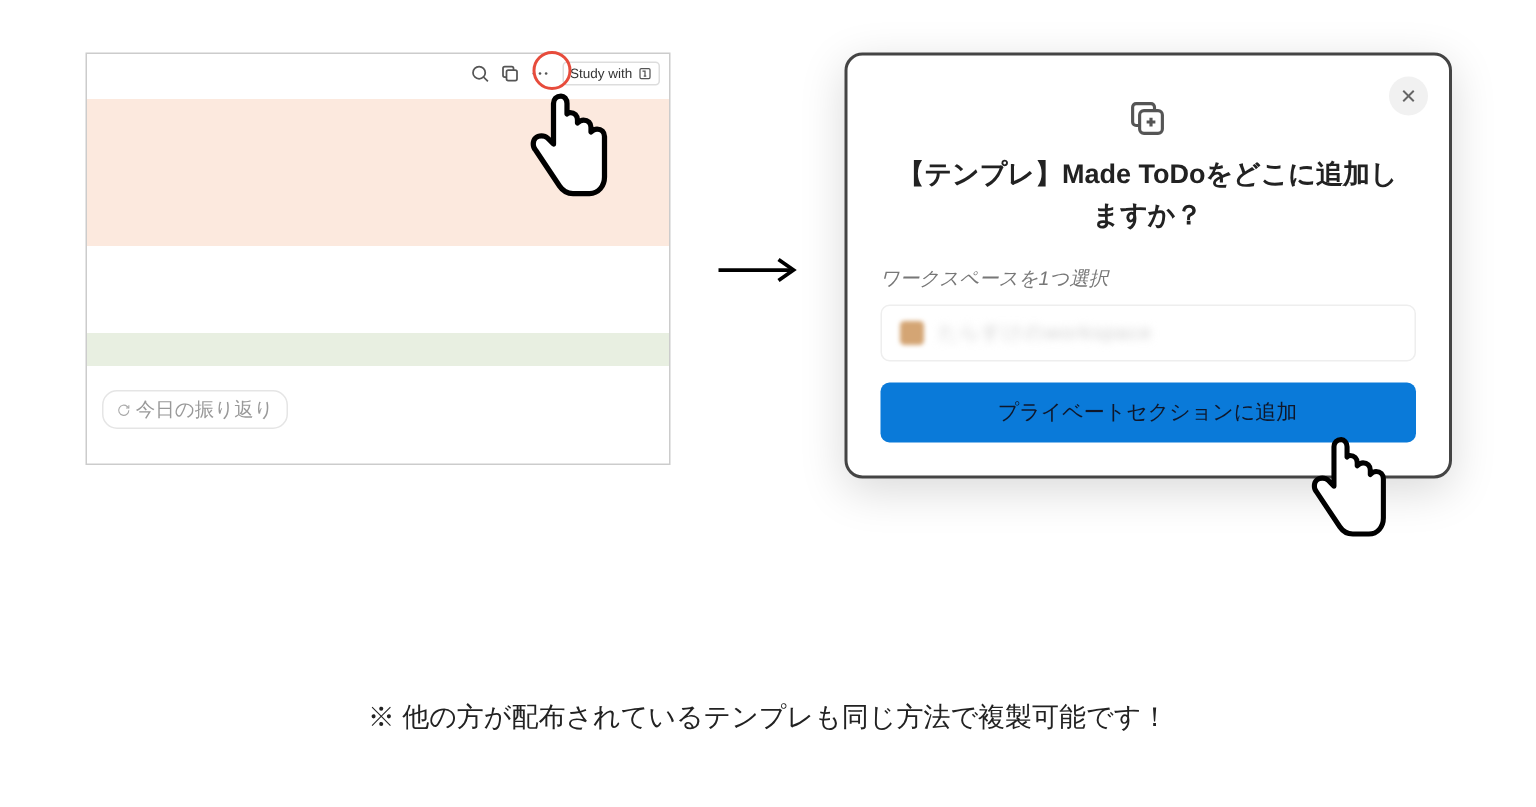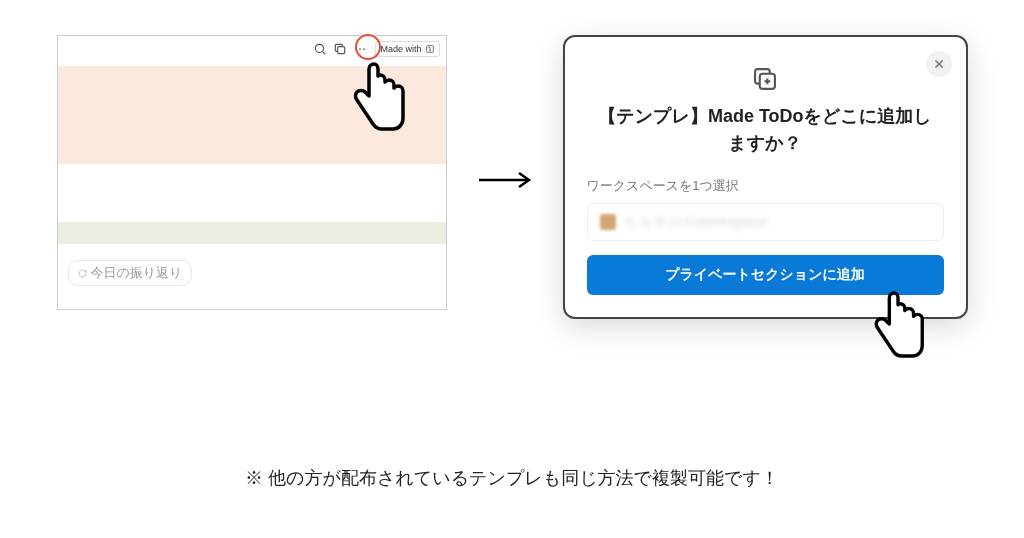--- a/index.html
+++ b/index.html
@@ -161,20 +161,21 @@
       font-weight: 600;
       color: #222;
       line-height: 1.5;
       margin-bottom: 20px;
       padding: 0 10px;
     }
     .dialog-subtitle {
       font-size: 13px;
       color: #777;
       margin-bottom: 8px;
+      font-style: italic;
     }
     .workspace-selector {
       height: 38px;
       border: 1px solid #eee;
       border-radius: 6px;
       display: flex;
       align-items: center;
       padding: 0 12px;
       margin-bottom: 14px;
       cursor: pointer;
@@ -190,25 +191,25 @@
     .workspace-name {
       font-size: 13px;
       color: #ccc;
       filter: blur(3px);
       letter-spacing: 1px;
     }
     .add-button {
       width: 100%;
       height: 40px;
       background: #0a7ad9;
-      color: #ffffff;
+      color: #0f172a;
       border: none;
       border-radius: 6px;
       font-size: 14px;
-      font-weight: 700;
+      font-weight: 400;
       cursor: pointer;
     }
     .hand-cursor-right {
       position: absolute;
       top: 252px;
       left: 305px;
       width: 64px;
       pointer-events: none;
     }
     .hand-cursor-right svg {
@@ -247,21 +248,21 @@
           </svg>
       </div>
       <div class="toolbar-icon">
         <svg viewBox="0 0 24 24" fill="currentColor">
             <circle cx="5" cy="12" r="1.5"></circle>
             <circle cx="12" cy="12" r="1.5"></circle>
             <circle cx="19" cy="12" r="1.5"></circle>
           </svg>
       </div>
       <div class="made-with">
-        <span>Made with</span>
+        <span>Study with</span>
         <svg width="10" height="10" viewBox="0 0 24 24" fill="none" stroke="#555" stroke-width="2">
             <rect x="4" y="4" width="16" height="16" rx="2"></rect>
             <path d="M8 8h4v8M10 16h4"></path>
           </svg>
       </div>
     </div>
     <div class="red-circle"></div>
     <div class="peach-section"></div>
     <div class="white-gap"></div>
     <div class="green-section"></div>

